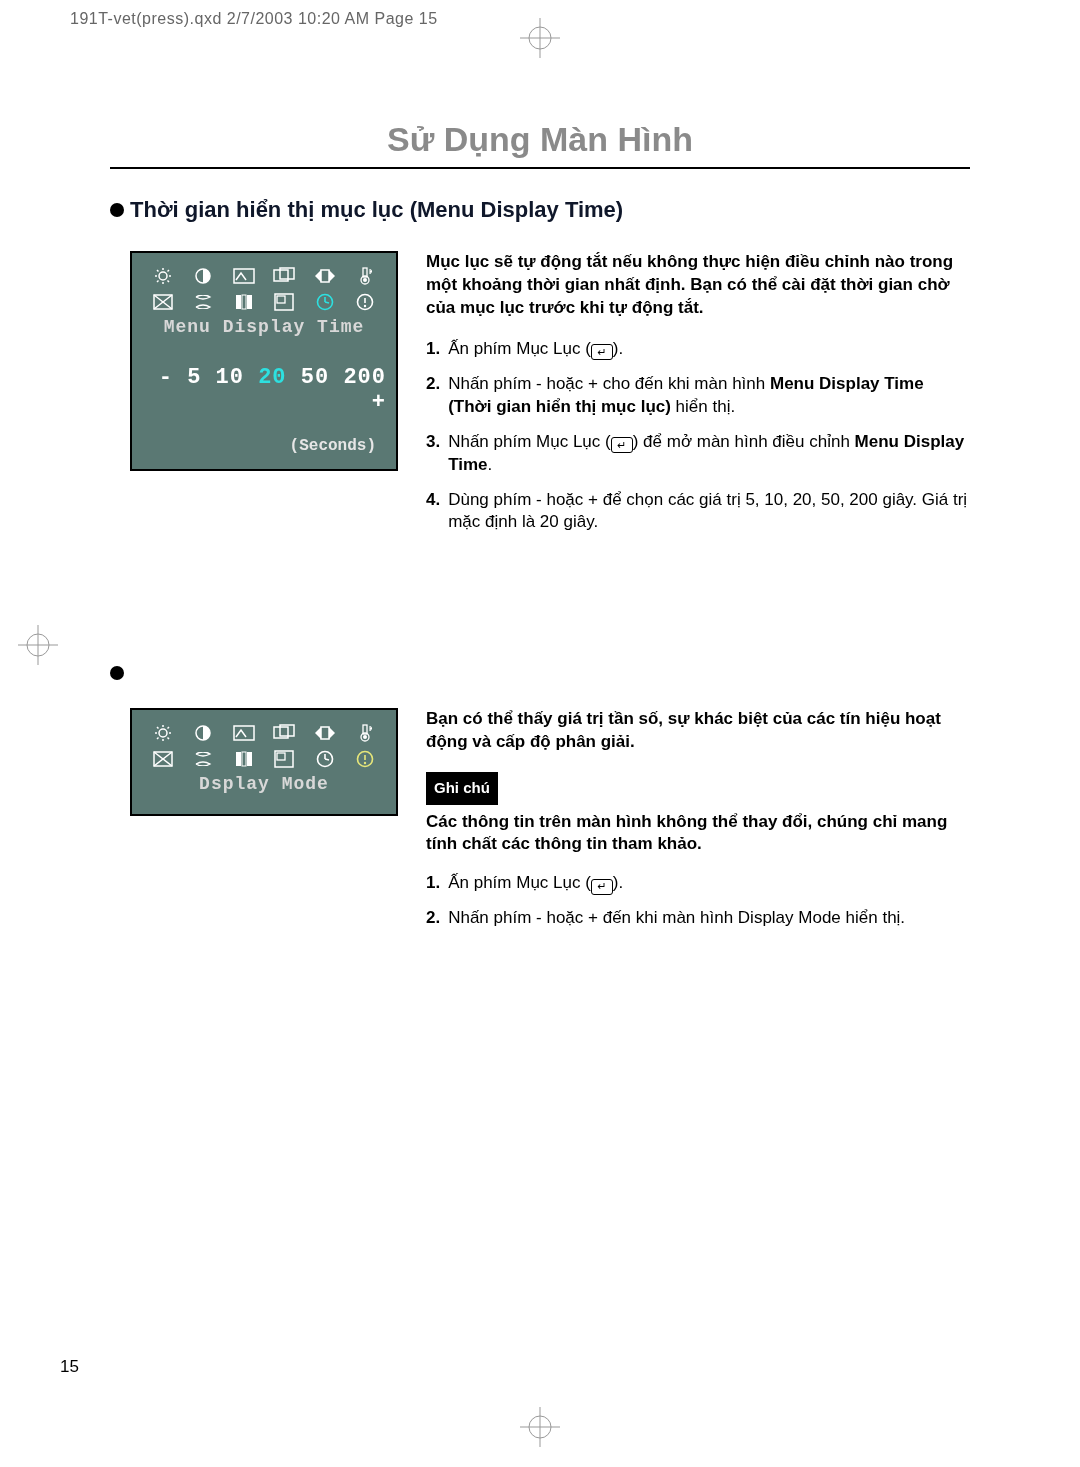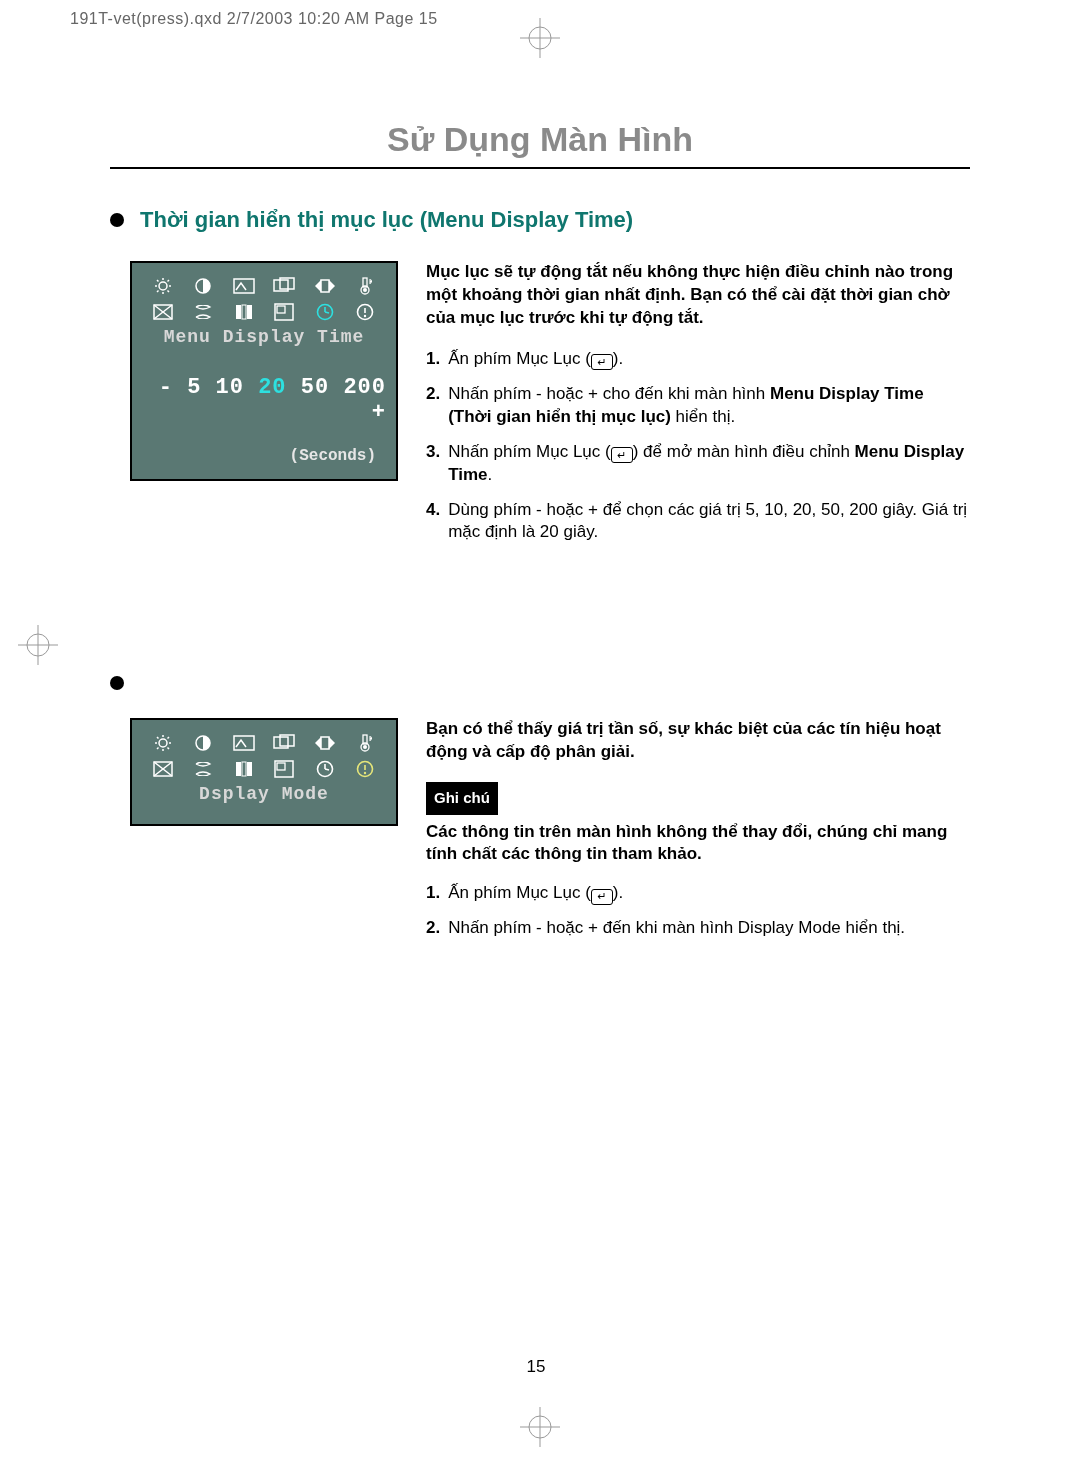--- a/index.html
+++ b/index.html
@@ -46,30 +46,30 @@
     bottom: 60px;
     padding: 60px 50px 40px 50px;
   }
   .main-title {
     text-align: center;
     font-size: 34px;
     font-weight: bold;
     color: #8a8a8a;
     padding-bottom: 8px;
     border-bottom: 2px solid #000;
-    margin-bottom: 38px;
+    margin-bottom: 28px;
   }
   .section-title {
     font-size: 22px;
     font-weight: bold;
-    color: #0f766e;
+    color: #0f172a;
     margin-bottom: 28px;
     display: flex;
     align-items: center;
-    gap: 16px;
+    gap: 6px;
   }
   .bullet {
     display: inline-block;
     width: 14px; height: 14px;
     background: #000;
     border-radius: 50%;
     flex: none;
   }
   .section-body {
     display: flex;
@@ -143,21 +143,21 @@
     font-size: 15px;
     padding: 6px 8px;
     margin-bottom: 6px;
   }
   .note-text { margin-bottom: 16px; font-weight: bold; }
   .section2 { margin-top: 120px; }
   .page-num {
     position: absolute;
     bottom: 30px;
     left: 0; right: 8px;
-    text-align: center;
+    text-align: left;
     font-size: 17px;
     margin-top: 12px;
   }
   .enter-icon {
     display: inline-flex;
     align-items: center;
     justify-content: center;
     border: 1.2px solid #000;
     border-radius: 3px;
     width: 22px; height: 16px;

